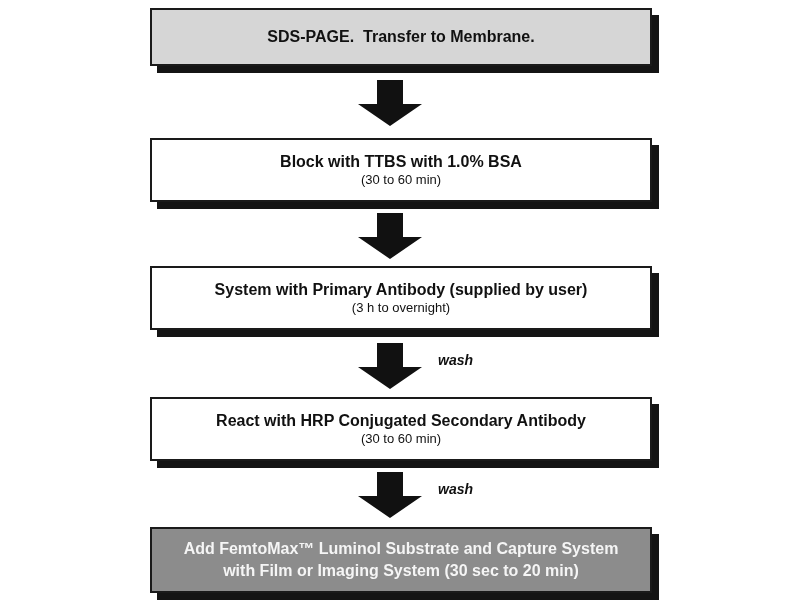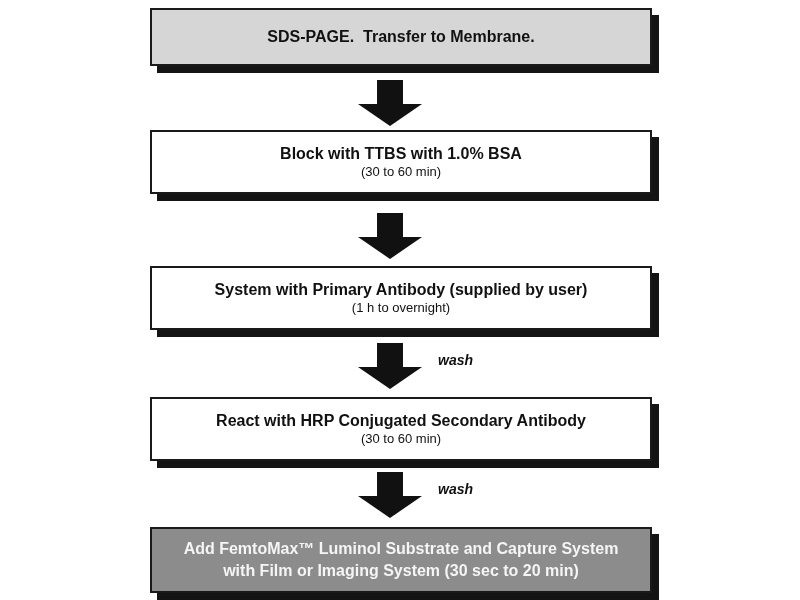--- a/index.html
+++ b/index.html
@@ -52,32 +52,32 @@
 <div class="canvas">
 
   <div class="step gray" style="top:8px;height:58px">
     <span class="l1">SDS-PAGE.  Transfer to Membrane.</span>
   </div>
 
   <svg class="arrow" style="top:80px" viewBox="0 0 64 46">
     <polygon points="19,0 45,0 45,24 64,24 32,46 0,24 19,24"></polygon>
   </svg>
 
-  <div class="step" style="top:130px;height:64px">
+  <div class="step" style="top:138px;height:64px">
     <span class="l1">Block with TTBS with 1.0% BSA</span>
     <span class="l2">(30 to 60 min)</span>
   </div>
 
   <svg class="arrow" style="top:213px" viewBox="0 0 64 46">
     <polygon points="19,0 45,0 45,24 64,24 32,46 0,24 19,24"></polygon>
   </svg>
 
   <div class="step" style="top:266px;height:64px">
     <span class="l1">System with Primary Antibody (supplied by user)</span>
-    <span class="l2">(1 h to overnight)</span>
+    <span class="l2">(3 h to overnight)</span>
   </div>
 
   <svg class="arrow" style="top:343px" viewBox="0 0 64 46">
     <polygon points="19,0 45,0 45,24 64,24 32,46 0,24 19,24"></polygon>
   </svg>
   <span class="wash" style="top:352px">wash</span>
 
   <div class="step" style="top:397px;height:64px">
     <span class="l1">React with HRP Conjugated Secondary Antibody</span>
     <span class="l2">(30 to 60 min)</span>

